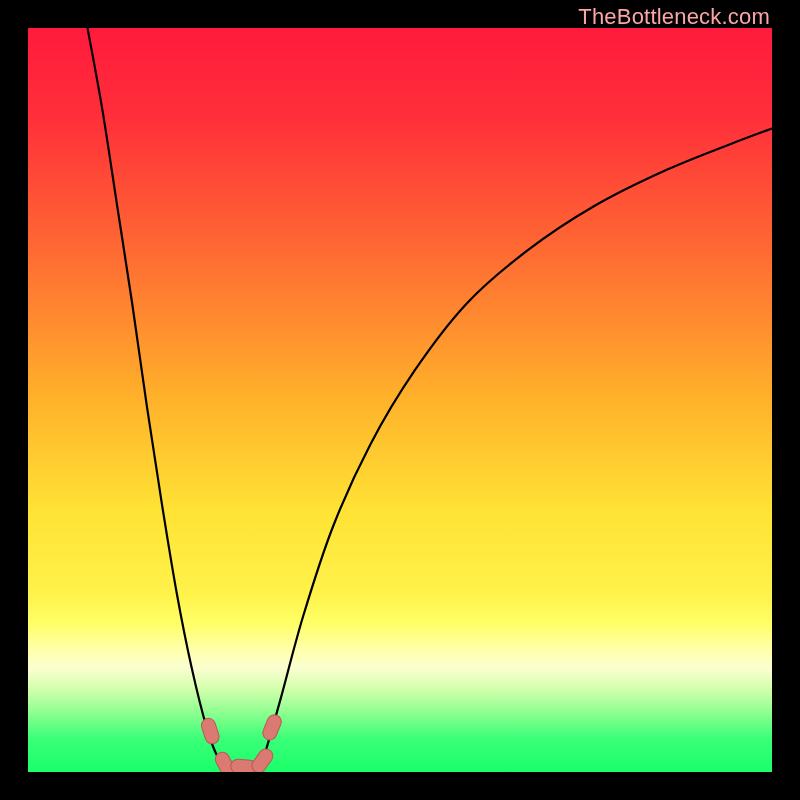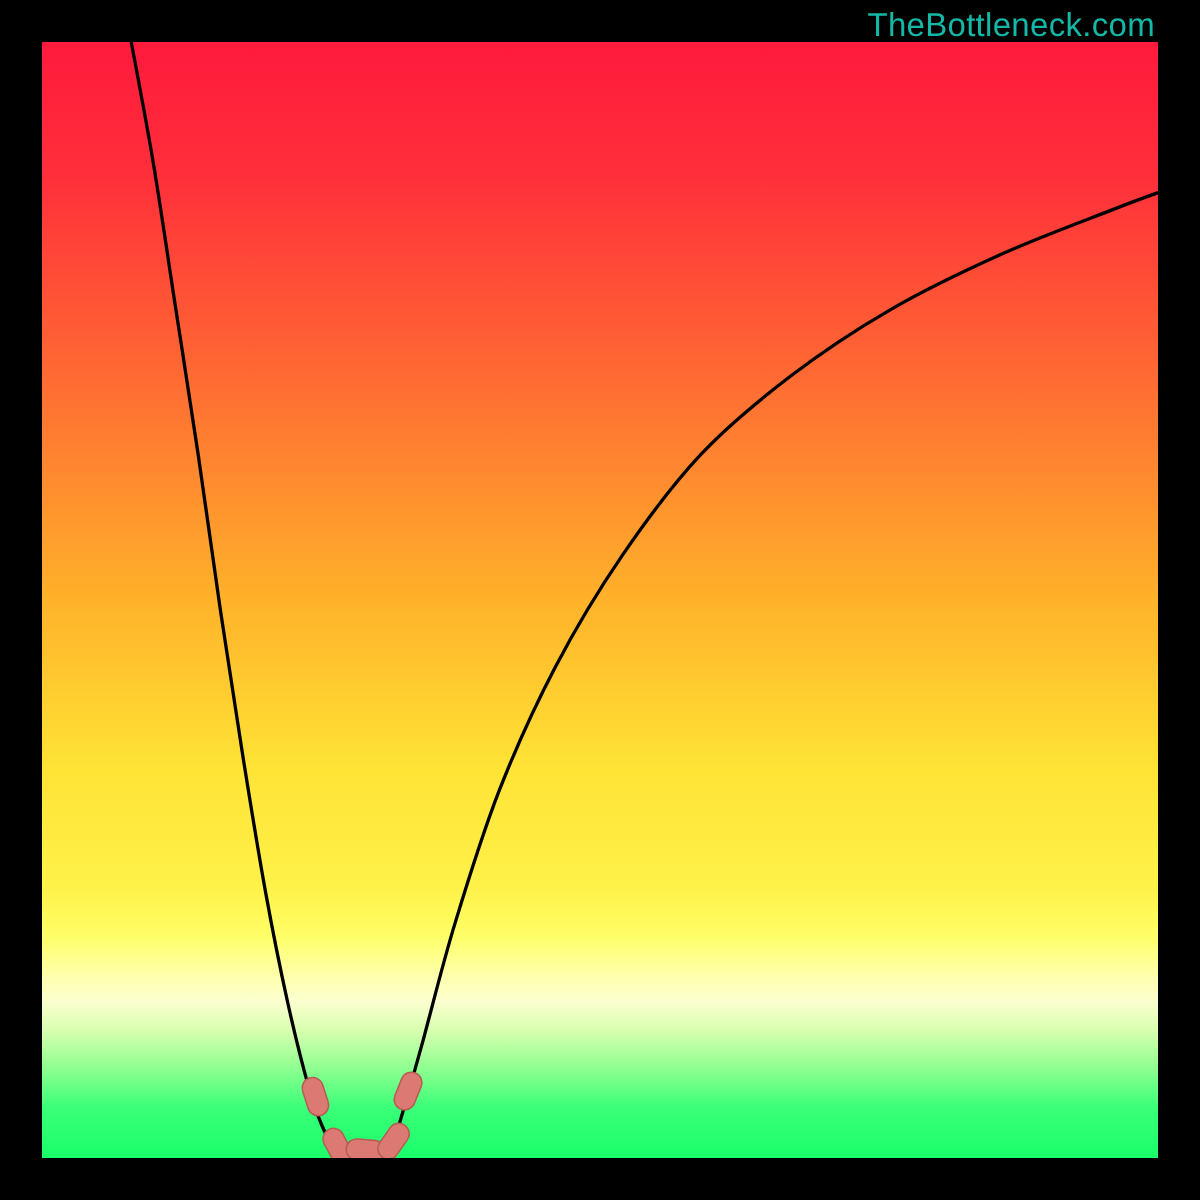--- a/index.html
+++ b/index.html
@@ -27,21 +27,21 @@
     overflow: hidden;
   }
   .gradient {
     position: absolute;
     top: 0; left: 0; width: 100%; height: 100%;
   }
   .watermark {
     position: absolute;
     top: 4px;
     right: 30px;
-    color: #14b8a6;
+    color: #fca5a5;
     font-size: 22px;
     font-weight: 500;
     letter-spacing: 0.2px;
   }
   svg.curves {
     position: absolute;
     top: 0; left: 0;
     width: 100%; height: 100%;
     overflow: visible;
   }

